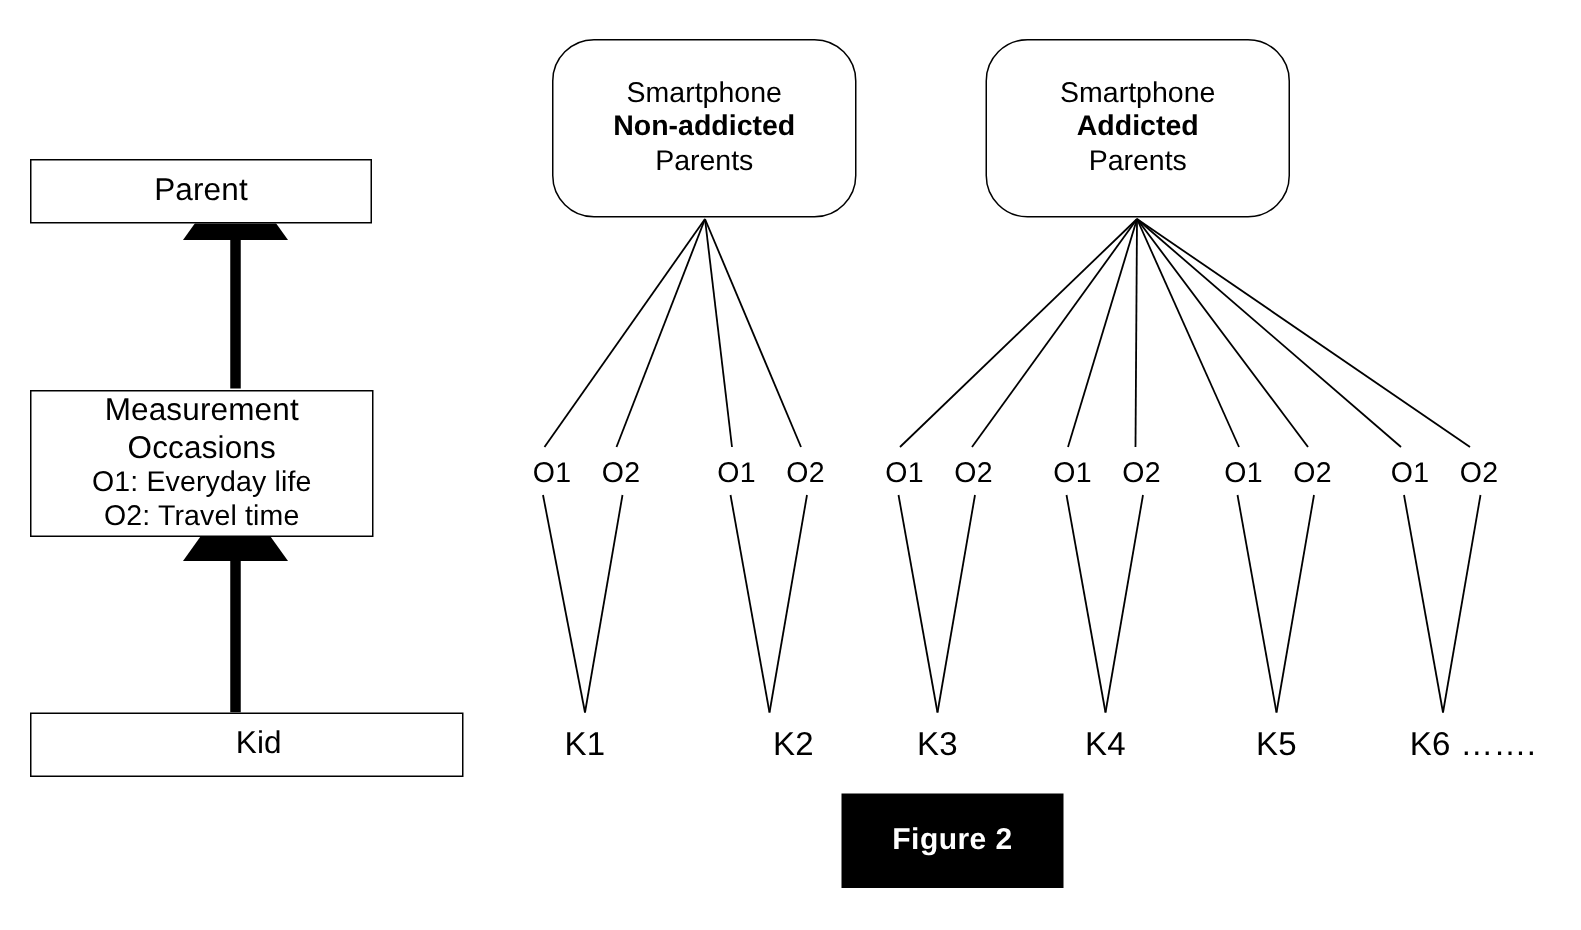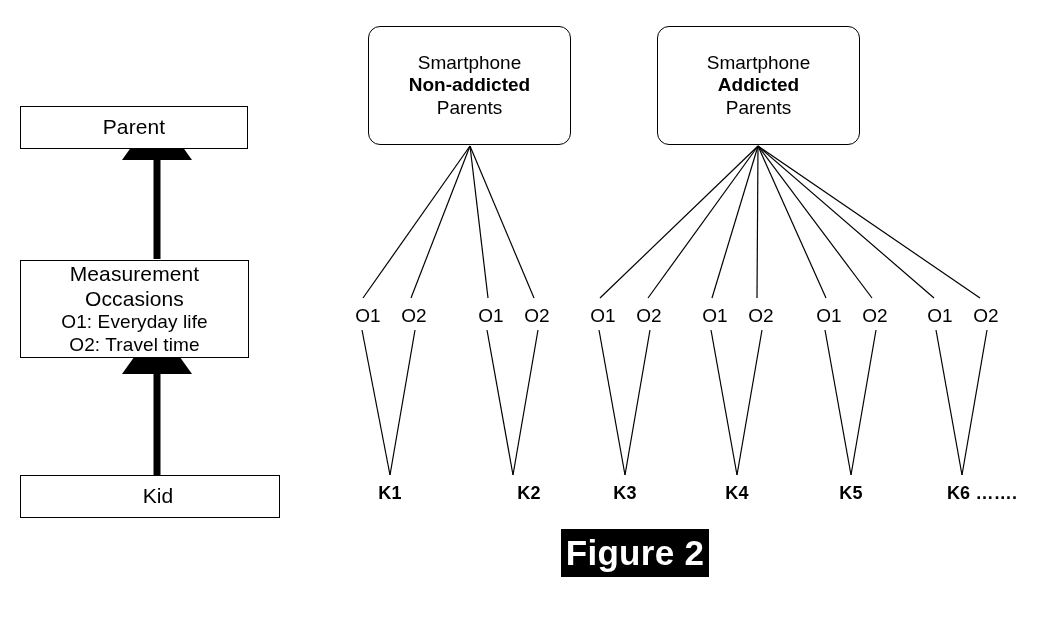--- a/index.html
+++ b/index.html
@@ -36,21 +36,21 @@
     flex-direction: column;
     align-items: center;
     justify-content: center;
     text-align: center;
     line-height: 1.18;
   }
   .rect-node {
     border-radius: 0;
   }
   .round-node {
-    border-radius: 12px;
+    border-radius: 28px;
   }
   .node-title {
     font-size: 21px;
     font-weight: 400;
     letter-spacing: 0.1px;
   }
   .node-sub {
     font-size: 19px;
     font-weight: 400;
     letter-spacing: 0.1px;
@@ -67,36 +67,36 @@
     position: absolute;
     font-size: 19px;
     font-weight: 400;
     white-space: nowrap;
     transform: translateX(-50%);
     text-align: center;
     letter-spacing: 0.2px;
   }
   .k-label {
     position: absolute;
-    font-size: 18px;
-    font-weight: 700;
+    font-size: 22px;
+    font-weight: 400;
     white-space: nowrap;
     transform: translateX(-50%);
     text-align: right;
     letter-spacing: 0.2px;
   }
   #figure-caption {
     position: absolute;
     left: 561px;
     top: 529px;
     width: 148px;
-    height: 48px;
+    height: 63px;
     background: #000000;
     color: #ffffff;
-    font-size: 35px;
+    font-size: 20px;
     font-weight: 700;
     display: flex;
     align-items: center;
     justify-content: center;
     letter-spacing: 0.3px;
   }
 </style>
 </head>
 <body>
 
@@ -117,21 +117,21 @@
   <div class="node-box rect-node" style="left:20px; top:106px; width:228px; height:43px;">
     <div class="node-title">Parent</div>
   </div>
 
   <div class="node-box rect-node" style="left:20px; top:260px; width:229px; height:98px;">
     <div class="node-title">Measurement Occasions</div>
     <div class="node-sub">O1: Everyday life</div>
     <div class="node-sub">O2: Travel time</div>
   </div>
 
-  <div class="node-box rect-node" style="left:20px; top:475px; width:260px; height:43px;padding-left:16px;">
+  <div class="node-box rect-node" style="left:20px; top:475px; width:289px; height:43px;padding-left:16px;">
     <div class="node-title">Kid</div>
   </div>
 
   <div class="node-box round-node" style="left:368px; top:26px; width:203px; height:119px;">
     <div class="group-line1">Smartphone</div>
     <div class="group-line2">Non-addicted</div>
     <div class="group-line3">Parents</div>
   </div>
 
   <div class="node-box round-node" style="left:657px; top:26px; width:203px; height:119px;">

